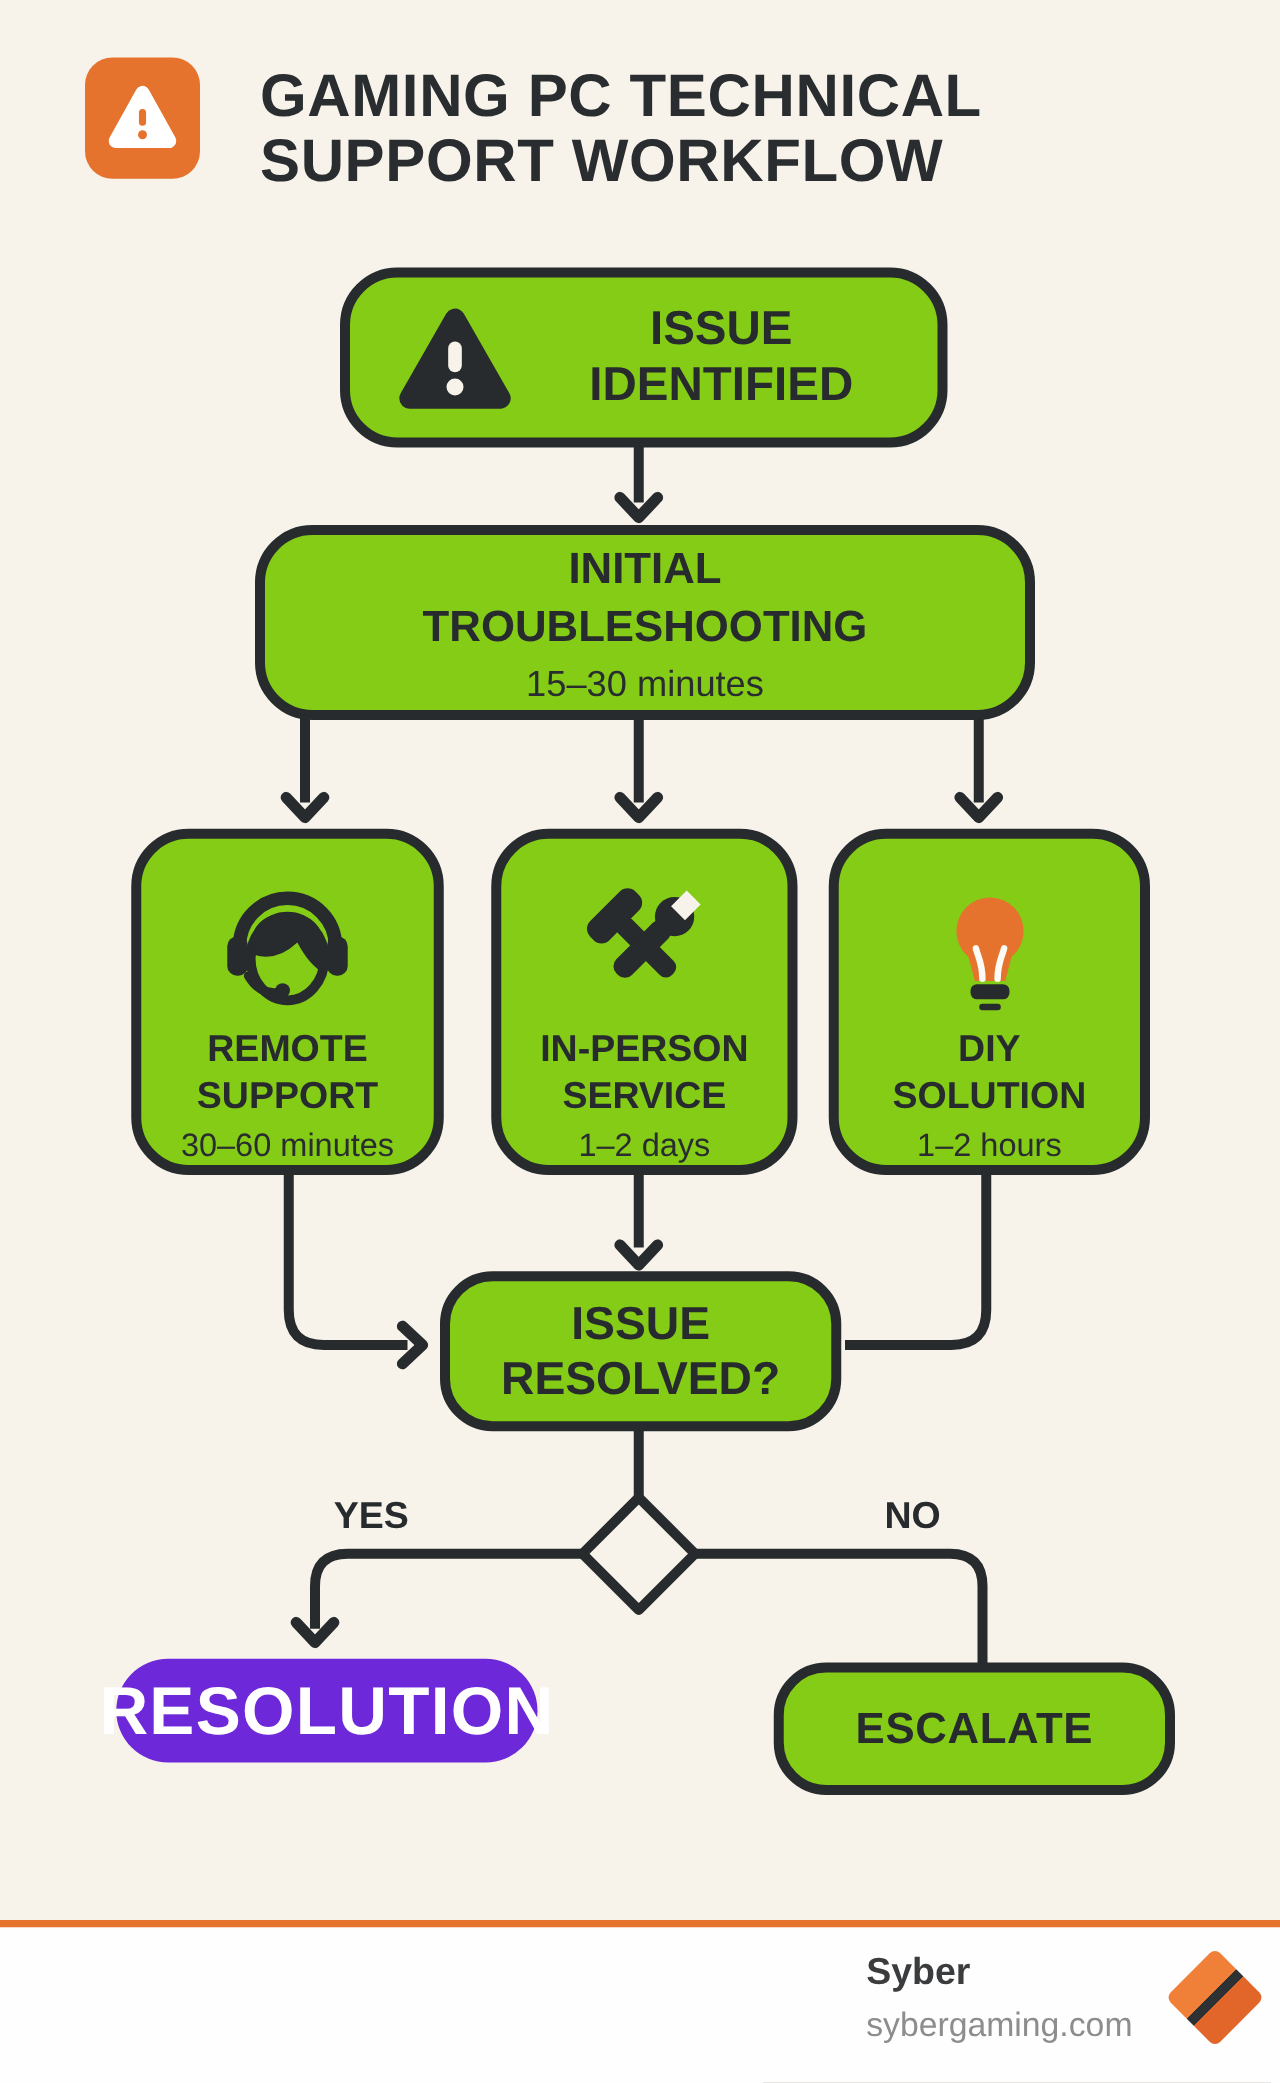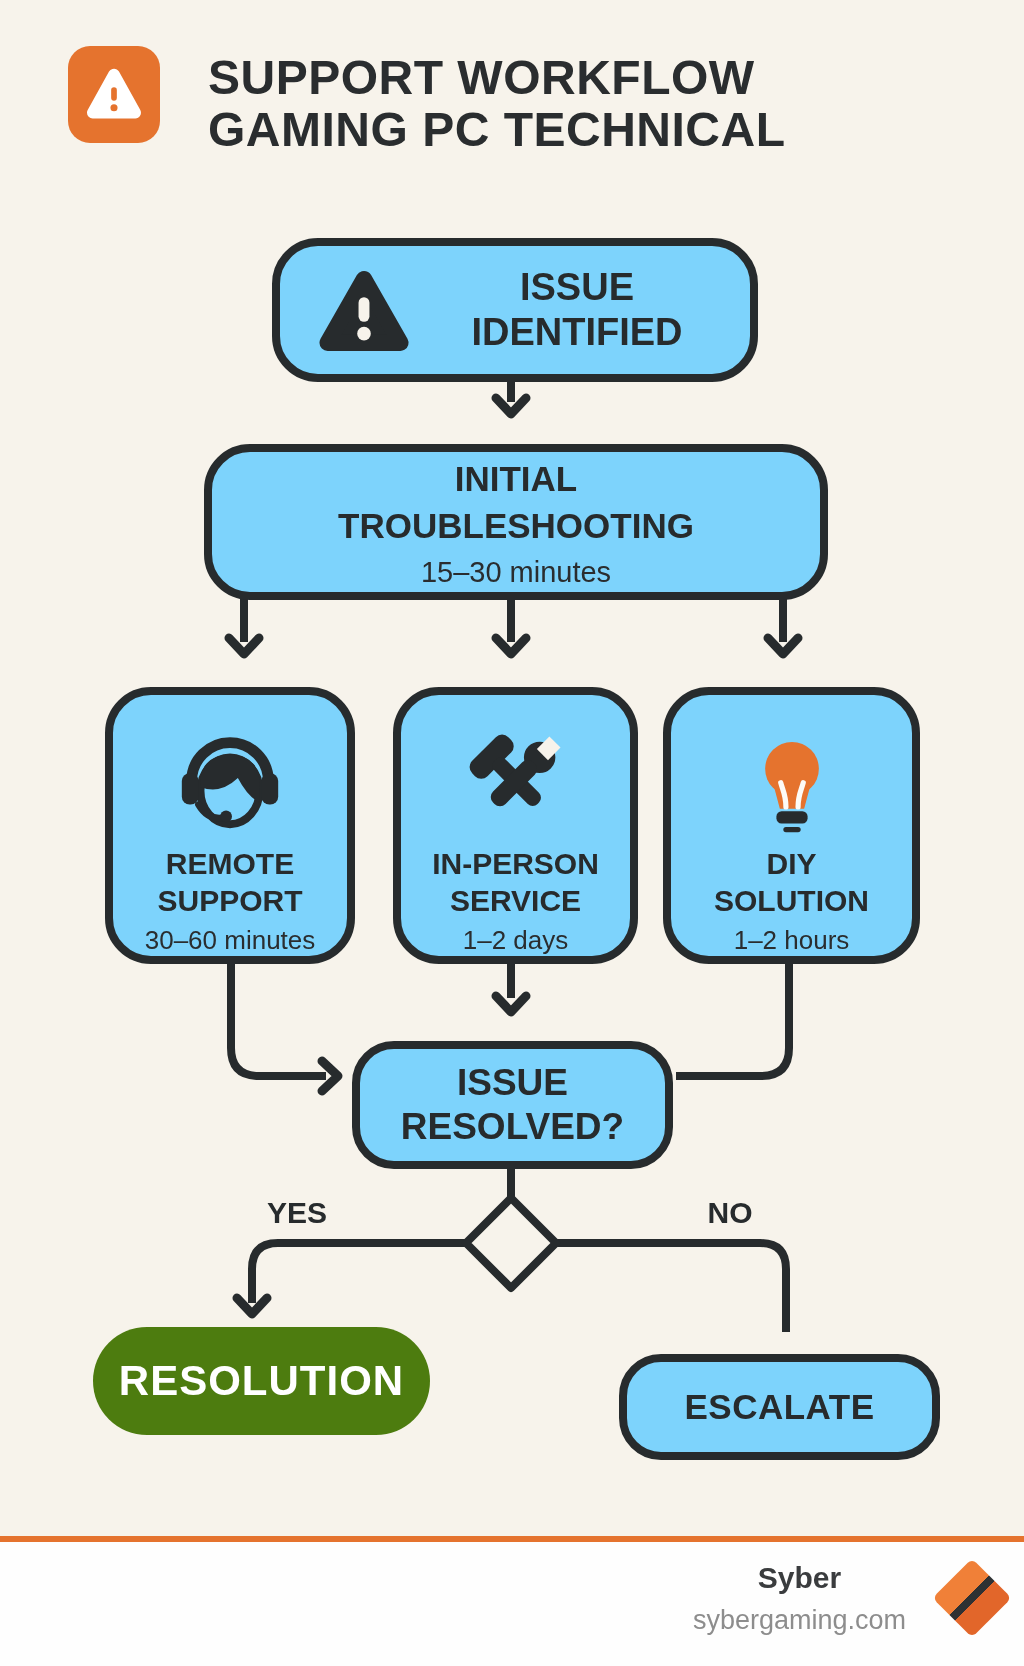--- a/index.html
+++ b/index.html
@@ -16,23 +16,23 @@
     display:flex; align-items:center; justify-content:center;
   }
   .title {
     position:absolute; left:208px; top:52px;
     font-size:48px; font-weight:800; line-height:52px; letter-spacing:.5px;
     color:#2A2D2F;
   }
   .title span { display:block; }
   
   .node {
-    position:absolute; background:#7dd3fc;
+    position:absolute; background:#84cc16;
     border:8px solid #272B2D; border-radius:46px;
-    display:flex; align-items:center; justify-content:center;margin-top:24px;
+    display:flex; align-items:center; justify-content:center;
   }
   .lbl { font-weight:800; text-align:center; color:#272B2D; }
   .sub { font-weight:500; text-align:center; color:#2A2D2F; }
   
   .n-issue { left:272px; top:214px; width:486px; height:144px; gap:24px; padding:0 34px; }
   .n-issue .lbl { font-size:38px; line-height:45px; flex:1; }
   
   .n-init { left:204px; top:420px; width:624px; height:156px; flex-direction:column; }
   .n-init .lbl { font-size:35px; line-height:47px; }
   .n-init .sub { font-size:29px; margin-top:7px; }
@@ -46,37 +46,37 @@
   .n-diy { left:663px; width:257px; }
   
   .n-resolved { left:352px; top:1017px; width:321px; height:128px; flex-direction:column; border-radius:42px; }
   .n-resolved .lbl { font-size:37px; line-height:44px; }
   
   .decision-label { position:absolute; top:1196px; width:110px; text-align:center; font-size:30px; font-weight:800; color:#272B2D; }
   .yes { left:242px; }
   .no  { left:675px; }
   
   .n-resolution {
-    position:absolute; left:93px; top:1327px; width:337px; height:108px;
-    background:#4d7c0f; border-radius:54px;
+    position:absolute; left:93px; top:1327px; width:337px; height:83px;
+    background:#6d28d9; border-radius:54px;
     display:flex; align-items:center; justify-content:center;
-    color:#fff; font-size:42px; font-weight:800; letter-spacing:1px;
+    color:#fff; font-size:54px; font-weight:800; letter-spacing:1px;
   }
   .n-escalate { left:619px; top:1330px; width:321px; height:106px; border-radius:42px; }
   .n-escalate .lbl { font-size:35px; letter-spacing:.5px; }
   
   .wires { position:absolute; left:0; top:0; pointer-events:none; }
   
   .footer-divider { position:absolute; left:0; top:1536px; width:1024px; height:6px; background:#E5732E; }
   .footer { position:absolute; left:0; top:1542px; width:1024px; height:124px; background:#FEFEFE; }
   .footer-inner {
     position:absolute; right:10px; top:14px;
     display:flex; align-items:center; gap:24px;
   }
-  .brand-col { text-align:center; }
+  .brand-col { text-align:left; }
   .brand { font-size:30px; font-weight:700; color:#3A3C3E; }
   .site { font-size:27px; font-weight:400; color:#8D8D8D; margin-top:10px; }
   .logo { position:relative; width:84px; height:84px; }
   .logo-core {
     position:absolute; left:14px; top:14px; width:56px; height:56px;
     transform:rotate(45deg); border-radius:6px;
     background:linear-gradient(90deg,#F08038 0 43%, #2E3133 43% 57%, #E2662A 57% 100%);
   }
 </style>
 </head>
@@ -120,22 +120,22 @@
   </svg>
 
   <div class="badge">
     <svg width="66" height="64" viewBox="0 0 92 90">
       <path d="M46 16 L76 70 L16 70 Z" fill="#fff" stroke="#fff" stroke-width="16" stroke-linejoin="round"></path>
       <rect x="42" y="34" width="8" height="19" rx="4" fill="#E5732E"></rect>
       <circle cx="46" cy="63" r="5" fill="#E5732E"></circle>
     </svg>
   </div>
   <div class="title">
+    <span>GAMING PC TECHNICAL</span>
     <span>SUPPORT WORKFLOW</span>
-    <span>GAMING PC TECHNICAL</span>
   </div>
 
   <div class="node n-issue">
     <svg width="100" height="92" viewBox="0 0 110 100">
       <path d="M55 16 L95 86 L15 86 Z" fill="#272B2D" stroke="#272B2D" stroke-width="18" stroke-linejoin="round"></path>
       <rect x="49" y="36" width="12" height="27" rx="6" fill="#F7F3EB"></rect>
       <circle cx="55" cy="76" r="7.5" fill="#F7F3EB"></circle>
     </svg>
     <div class="lbl">
       <span>ISSUE</span><br>

